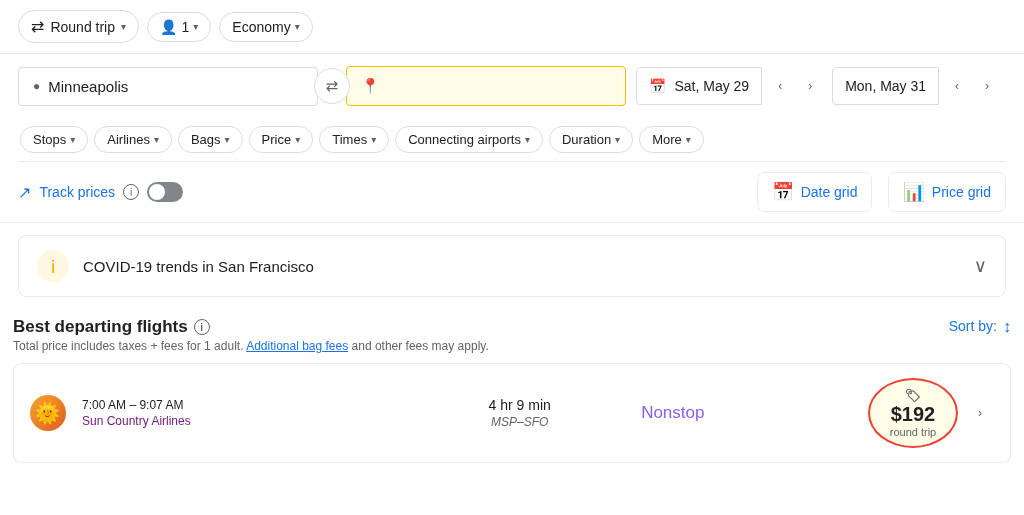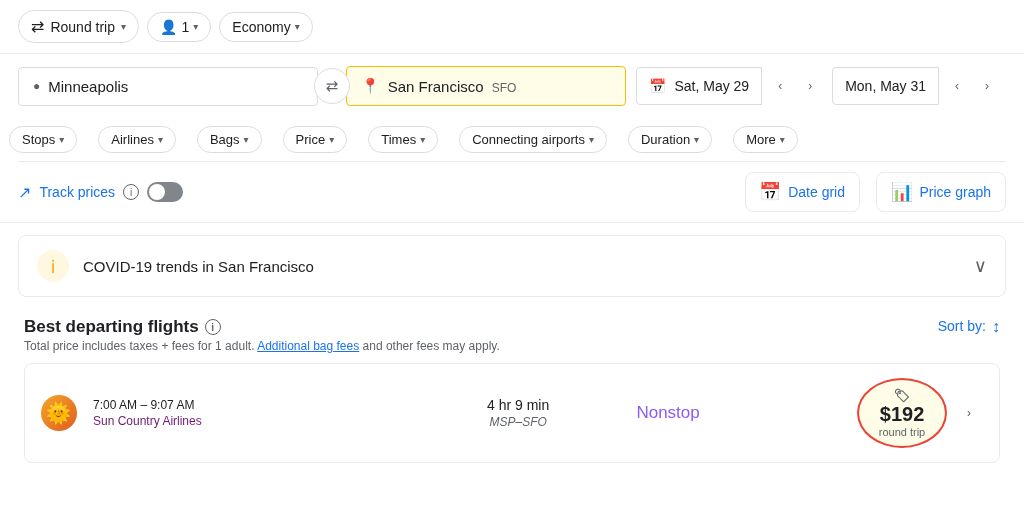--- a/index.html
+++ b/index.html
@@ -37,21 +37,21 @@
       padding: 10px 12px; font-size: 14px; cursor: pointer;
     }
     .date-nav { display: flex; align-items: center; gap: 2px; margin-left: 4px; }
     .date-nav-btn {
       width: 28px; height: 28px; border: none; background: none;
       cursor: pointer; border-radius: 50%; display: flex; align-items: center; justify-content: center;
       font-size: 12px; color: #5f6368;
     }
 
     
-    .filter-row { display: flex; align-items: center; padding: 8px 9px; gap: 21px; flex-wrap: wrap; }
+    .filter-row { display: flex; align-items: center; padding: 8px 20px; gap: 6px; flex-wrap: wrap; }
     .filter-btn {
       display: flex; align-items: center; gap: 4px;
       border: 1px solid #dadce0; border-radius: 20px;
       padding: 5px 12px; cursor: pointer; font-size: 13px;
       background: #fff; color: #202124; white-space: nowrap;
     }
 
     
     .tools-row {
       display: flex; align-items: center; padding: 10px 18px;
@@ -75,21 +75,21 @@
       display: flex; align-items: center; justify-content: space-between;
       margin: 12px 18px; padding: 14px 18px;
       border: 1px solid #e8eaed; border-radius: 8px;
       cursor: pointer;
     }
     .covid-left { display: flex; align-items: center; gap: 14px; }
     .covid-icon { width: 32px; height: 32px; background: #fff8e1; border-radius: 50%; display: flex; align-items: center; justify-content: center; font-size: 16px; }
     .covid-text { font-size: 15px; color: #202124; }
 
     
-    .flights-section { padding: 8px 24px; }
+    .flights-section { padding: 8px 13px; }
     .flights-header { display: flex; align-items: center; justify-content: space-between; margin-bottom: 2px; }
     .flights-title { font-size: 17px; font-weight: 600; display: flex; align-items: center; gap: 6px; }
     .sort-by { display: flex; align-items: flex-start; gap: 6px; color: #1a73e8; font-size: 14px; cursor: pointer; }
     .flights-subtitle { font-size: 12px; color: #5f6368; margin-bottom: 10px; }
     .underline-link { text-decoration: underline; color: #1a73e8; cursor: pointer; }
 
     
     .flight-row {
       display: flex; align-items: center;
       border: 1px solid #e8eaed; border-radius: 8px;
@@ -143,24 +143,20 @@
 <div class="search-row">
   <div class="location-field">
     <span style="color:#5f6368; font-size:12px;">●</span>
     <span style="font-size:15px;">Minneapolis</span>
   </div>
   <button class="swap-btn">
     <span style="font-size:15px; color:#5f6368;">⇄</span>
   </button>
   <div class="location-field destination">
     <span style="color:#4285f4; font-size:15px;">📍</span>
-    <span style="font-size:15px;">
-      <span>San Francisco</span>
-      <span style="font-size:12px; color:#5f6368; margin-left:4px;">SFO</span>
-    </span>
   </div>
   <div class="date-section">
     <div class="date-field" style="border-radius: 4px 0 0 4px;">
       <span>📅</span>
       <span>Sat, May 29</span>
     </div>
     <div class="date-nav">
       <button class="date-nav-btn">‹</button>
       <button class="date-nav-btn">›</button>
     </div>
@@ -222,21 +218,21 @@
       <div class="toggle-knob"></div>
     </div>
   </div>
   <div class="right-tools">
     <button class="tool-btn">
       <span style="font-size:18px;">📅</span>
       <span>Date grid</span>
     </button>
     <button class="tool-btn">
       <span style="font-size:18px;">📊</span>
-      <span>Price graph</span>
+      <span>Price grid</span>
     </button>
   </div>
 </div>
 
 <div class="covid-banner">
   <div class="covid-left">
     <div class="covid-icon" style="font-size:18px; color:#f9ab00;">ℹ</div>
     <span class="covid-text">COVID-19 trends in San Francisco</span>
   </div>
   <span style="color:#5f6368; font-size:18px;">∨</span>

